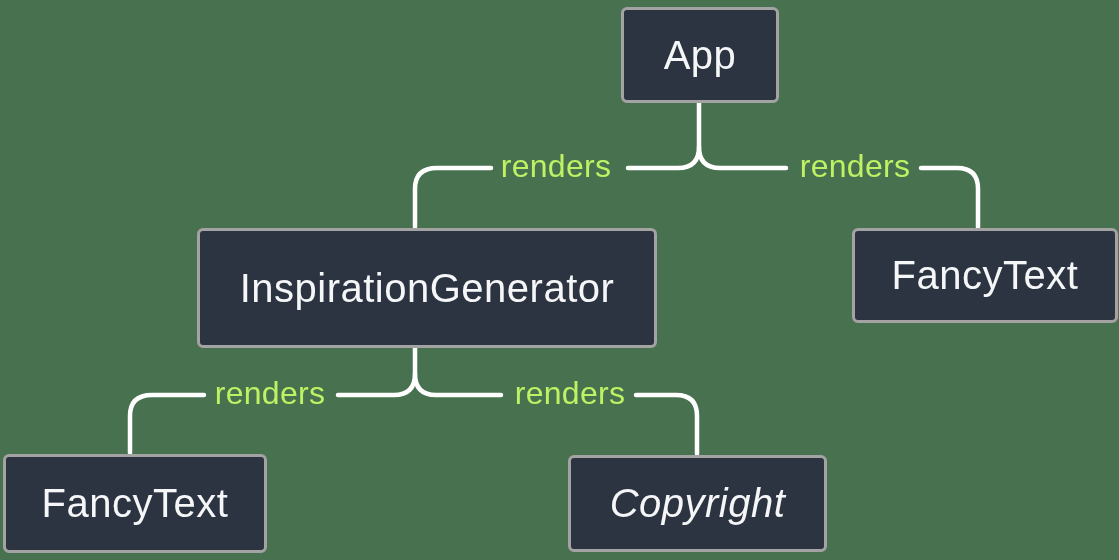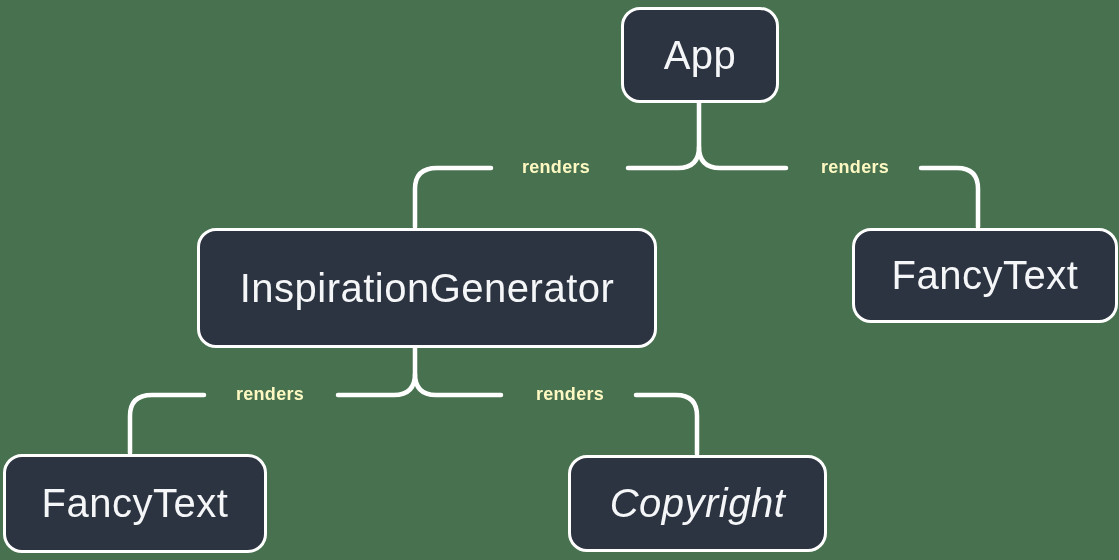--- a/index.html
+++ b/index.html
@@ -26,39 +26,39 @@
   .edges-svg path {
     fill: none;
     stroke: #ffffff;
     stroke-width: 4.5;
     stroke-linecap: round;
   }
   .node {
     position: absolute;
     box-sizing: border-box;
     background: #2d3441;
-    border: 3px solid #ffffff;
-    border-radius: 19px;
+    border: 3px solid #a3a3a3;
+    border-radius: 6px;
     display: flex;
     align-items: center;
     justify-content: center;
   }
   .node .label {
     color: #f5f6f8;
     font-size: 40px;
     font-weight: 400;
     letter-spacing: 0.5px;
     white-space: nowrap;
   }
   .edge-label {
     position: absolute;
     transform: translate(-50%, -54%);
-    color: #fef9c3;
-    font-size: 18px;
-    font-weight: 700;
+    color: #bef264;
+    font-size: 32px;
+    font-weight: 400;
     letter-spacing: 0.3px;
     white-space: nowrap;
   }
   
   #node-app        { left: 621px; top: 7px;   width: 158px; height: 96px; }
   #node-ig         { left: 197px; top: 228px; width: 460px; height: 120px; }
   #node-ft-right   { left: 852px; top: 228px; width: 266px; height: 95px; }
   #node-ft-left    { left: 3px;   top: 454px; width: 264px; height: 99px; }
   #node-copyright  { left: 568px; top: 455px; width: 259px; height: 97px; font-style: italic; }
   

